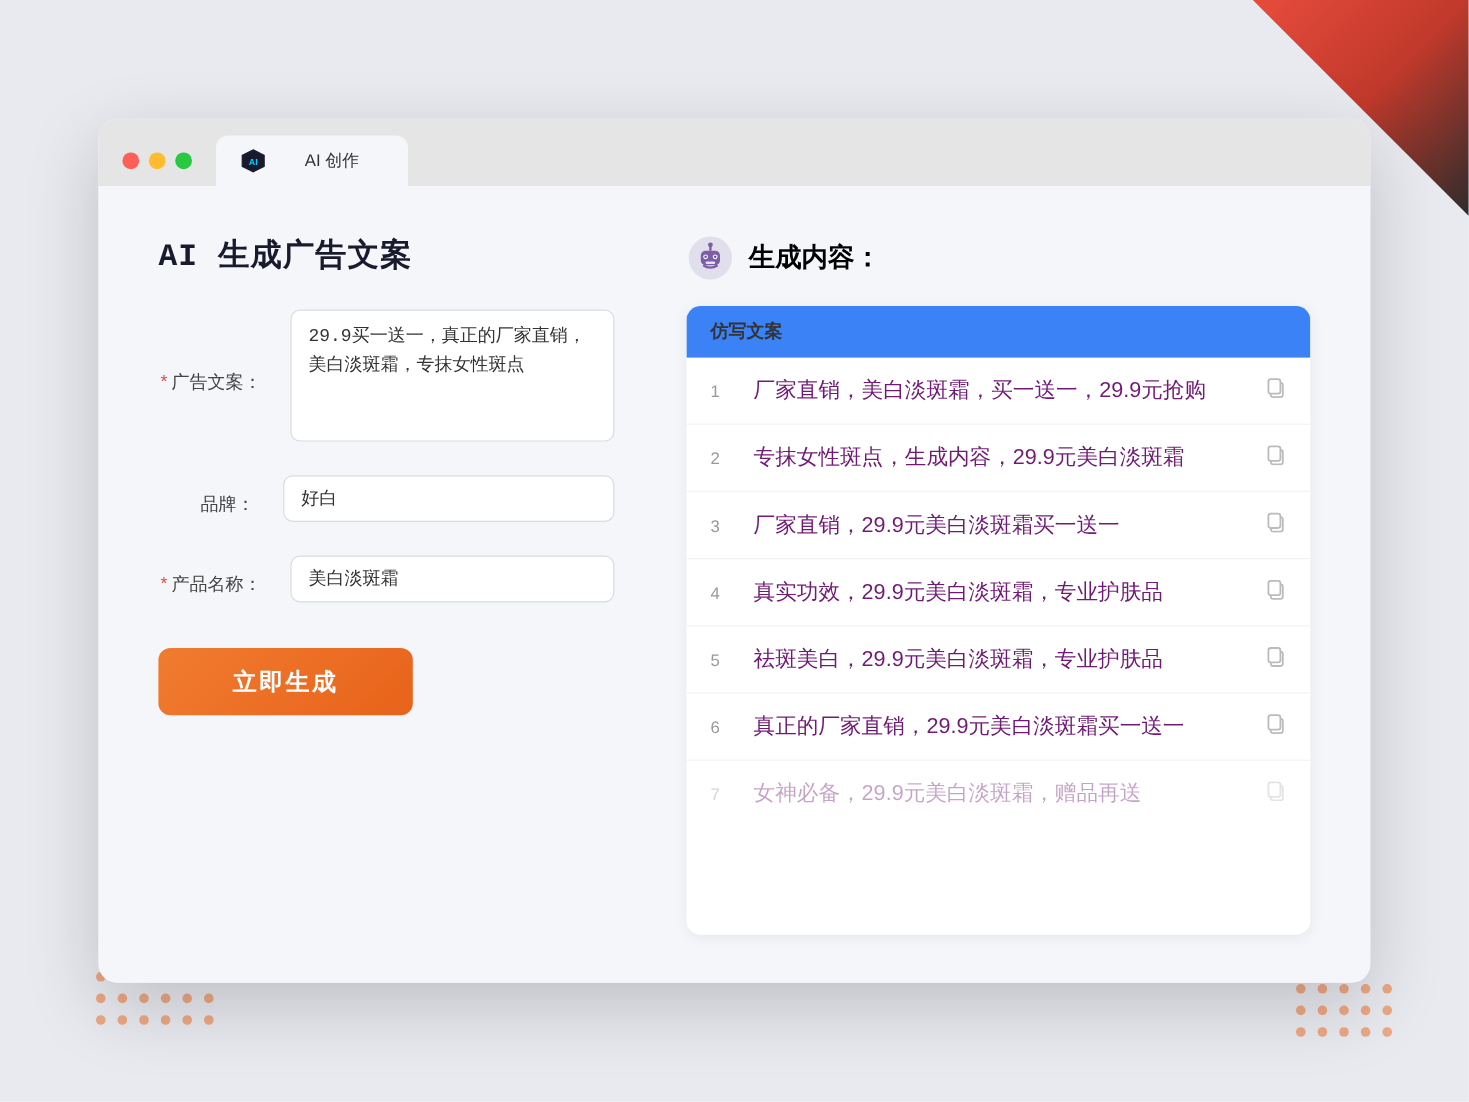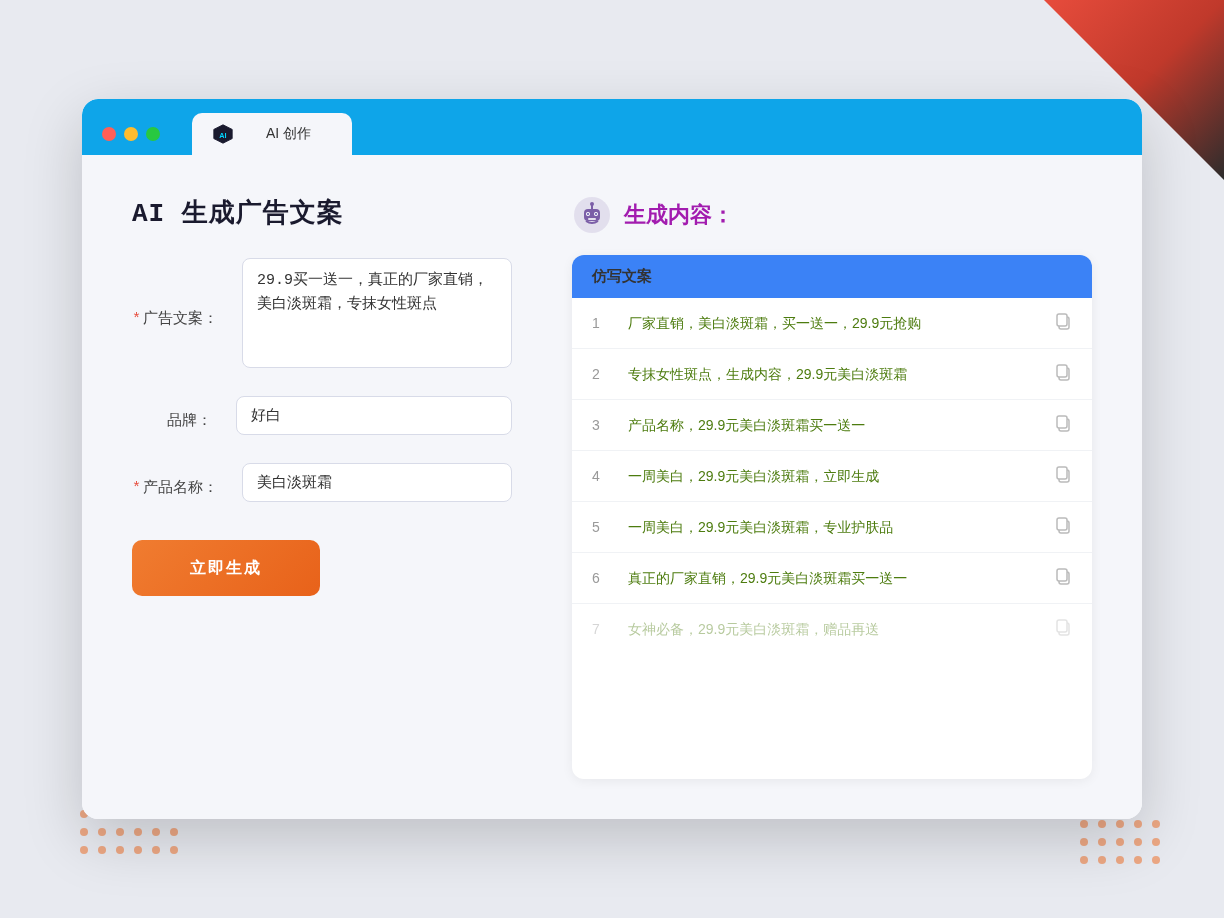--- a/index.html
+++ b/index.html
@@ -63,26 +63,26 @@
       box-shadow: 0 20px 60px rgba(0,0,0,0.18);
       position: relative;
       z-index: 1;
       overflow: hidden;
       display: flex;
       flex-direction: column;
     }
 
     
     .browser-chrome {
-      background: #0ea5e9;
+      background: #e5e5e5;
       padding: 14px 20px 0 20px;
       border-radius: 16px 16px 0 0;
       display: flex;
       align-items: flex-end;
-      gap: 12px;
+      gap: 0;
       text-align: right;
     }
     .window-controls {
       display: flex;
       gap: 8px;
       align-items: center;
       margin-bottom: 14px;
       margin-right: 20px;
     }
     .control-btn {
@@ -166,27 +166,27 @@
       outline: none;
       font-family: inherit;
       resize: none;
     }
     textarea.form-input {
       height: 110px;
       line-height: 1.6;
     }
 
     .generate-btn {
-      width: 188px;
+      width: 212px;
       height: 56px;
       background: linear-gradient(135deg, #f07c30 0%, #e8621a 100%);
       border: none;
       border-radius: 10px;
       color: #fff;
-      font-size: 16px;
+      font-size: 20px;
       font-weight: 600;
       cursor: pointer;
       margin-top: 10px;
       letter-spacing: 2px;
       font-family: inherit;
     }
 
     
     .right-panel {
       flex: 1;
@@ -202,21 +202,21 @@
       margin-bottom: 20px;
     }
     .robot-icon {
       width: 40px;
       height: 40px;
       flex-shrink: 0;
     }
     .result-title {
       font-size: 22px;
       font-weight: 600;
-      color: #a21caf;
+      color: #000000;
     }
 
     .result-table {
       background: #fff;
       border-radius: 12px;
       overflow: hidden;
       box-shadow: 0 2px 12px rgba(0,0,0,0.06);
       flex: 1;
     }
     .table-header {
@@ -241,22 +241,22 @@
       opacity: 0.4;
     }
     .row-num {
       font-size: 14px;
       color: #999;
       min-width: 20px;
       flex-shrink: 0;
     }
     .row-text {
       flex: 1;
-      font-size: 14px;
-      color: #4d7c0f;
+      font-size: 18px;
+      color: #701a75;
       line-height: 1.5;
     }
   </style>
 </head>
 <body>
 
 <div class="bg-triangle"></div>
 <div class="bg-dots">
   <div class="bg-dot"></div>
     <div class="bg-dot"></div>
@@ -379,37 +379,37 @@
             <div class="result-row">
               <span class="row-num">2</span>
               <span class="row-text">专抹女性斑点，生成内容，29.9元美白淡斑霜</span>
               <span style="cursor: pointer; color: rgb(187, 187, 187); font-size: 16px;"><svg width="18" height="18" viewBox="0 0 18 18" fill="none">
                   <rect x="5" y="5" width="10" height="12" rx="2" stroke="#bbb" stroke-width="1.5"></rect>
                   <rect x="3" y="2" width="10" height="12" rx="2" stroke="#bbb" stroke-width="1.5" fill="white"></rect>
                 </svg></span>
             </div>
             <div class="result-row">
               <span class="row-num">3</span>
-              <span class="row-text">产品名称，29.9元美白淡斑霜买一送一</span>
+              <span class="row-text">厂家直销，29.9元美白淡斑霜买一送一</span>
               <span style="cursor: pointer; color: rgb(187, 187, 187); font-size: 16px;"><svg width="18" height="18" viewBox="0 0 18 18" fill="none">
                   <rect x="5" y="5" width="10" height="12" rx="2" stroke="#bbb" stroke-width="1.5"></rect>
                   <rect x="3" y="2" width="10" height="12" rx="2" stroke="#bbb" stroke-width="1.5" fill="white"></rect>
                 </svg></span>
             </div>
             <div class="result-row">
               <span class="row-num">4</span>
-              <span class="row-text">一周美白，29.9元美白淡斑霜，立即生成</span>
+              <span class="row-text">真实功效，29.9元美白淡斑霜，专业护肤品</span>
               <span style="cursor: pointer; color: rgb(187, 187, 187); font-size: 16px;"><svg width="18" height="18" viewBox="0 0 18 18" fill="none">
                   <rect x="5" y="5" width="10" height="12" rx="2" stroke="#bbb" stroke-width="1.5"></rect>
                   <rect x="3" y="2" width="10" height="12" rx="2" stroke="#bbb" stroke-width="1.5" fill="white"></rect>
                 </svg></span>
             </div>
             <div class="result-row">
               <span class="row-num">5</span>
-              <span class="row-text">一周美白，29.9元美白淡斑霜，专业护肤品</span>
+              <span class="row-text">祛斑美白，29.9元美白淡斑霜，专业护肤品</span>
               <span style="cursor: pointer; color: rgb(187, 187, 187); font-size: 16px;"><svg width="18" height="18" viewBox="0 0 18 18" fill="none">
                   <rect x="5" y="5" width="10" height="12" rx="2" stroke="#bbb" stroke-width="1.5"></rect>
                   <rect x="3" y="2" width="10" height="12" rx="2" stroke="#bbb" stroke-width="1.5" fill="white"></rect>
                 </svg></span>
             </div>
             <div class="result-row">
               <span class="row-num">6</span>
               <span class="row-text">真正的厂家直销，29.9元美白淡斑霜买一送一</span>
               <span style="cursor: pointer; color: rgb(187, 187, 187); font-size: 16px;"><svg width="18" height="18" viewBox="0 0 18 18" fill="none">
                   <rect x="5" y="5" width="10" height="12" rx="2" stroke="#bbb" stroke-width="1.5"></rect>

